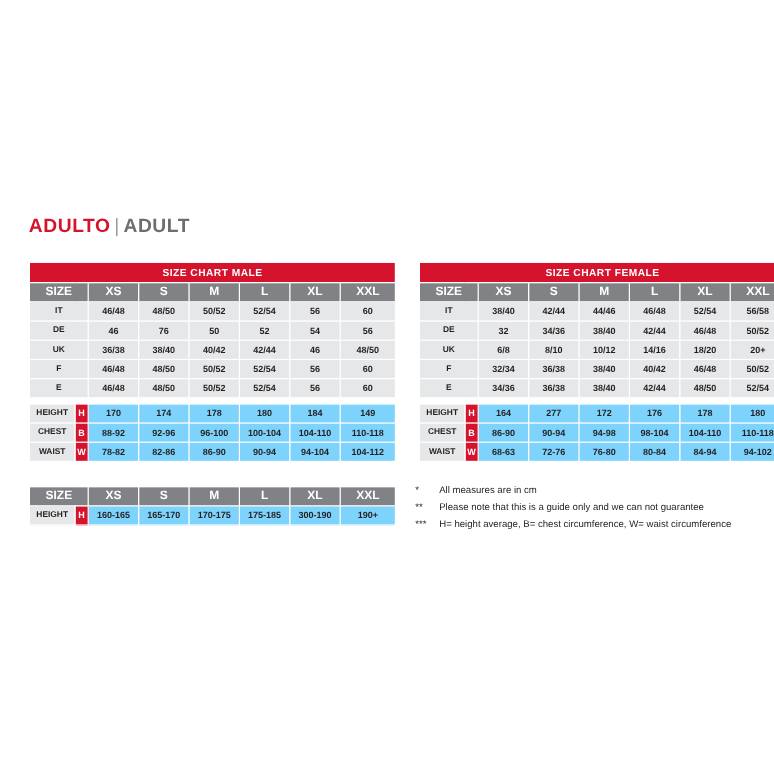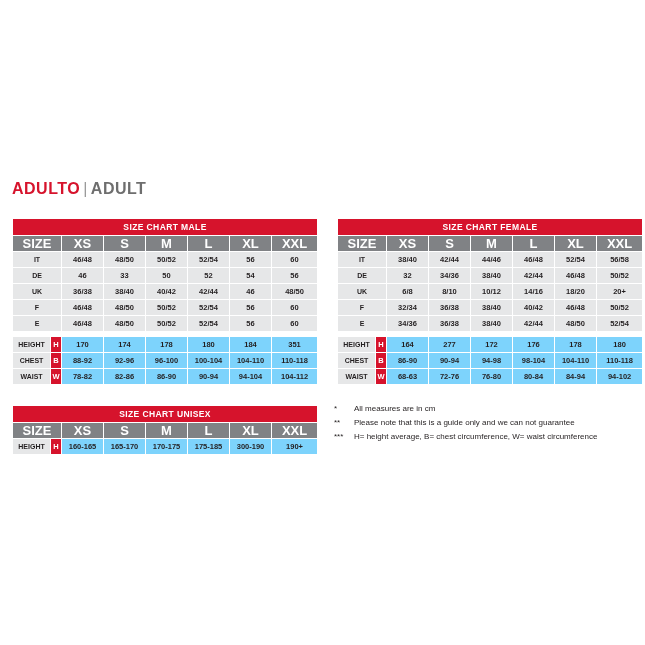--- a/index.html
+++ b/index.html
@@ -11,21 +11,21 @@
     height: 645px;
     background: #ffffff;
     font-family: "Liberation Sans", sans-serif;
     color: #231f20;
     position: relative;
     overflow: hidden;
   }
 
   .page {
     position: absolute;
-    left: 4px; top: 0;
+    left: 16px; top: 0;
     width: 630px;
     height: 645px;
   }
 
   
   .title {
     position: absolute;
     left: 8px;
     top: 180px;
     font-size: 16px;
@@ -58,21 +58,21 @@
     font-size: 8.5px;
     letter-spacing: 0.4px;
     height: 16px;
     font-weight: bold;
   }
   .hdr td {
     background: #808285;
     color: #ffffff;
     height: 15px;
     font-weight: bold;
-    font-size: 13px;
+    font-size: 10px;
   }
   .rowlbl {
     background: #e6e7e8;
     color: #231f20;
     font-weight: bold;
     font-size: 7px;
   }
   .cell {
     background: #e6e7e8;
     color: #231f20;
@@ -155,21 +155,21 @@
         <td class="cell">46/48</td>
         <td class="cell">48/50</td>
         <td class="cell">50/52</td>
         <td class="cell">52/54</td>
         <td class="cell">56</td>
         <td class="cell">60</td>
       </tr>
       <tr>
         <td colspan="2" class="rowlbl">DE</td>
         <td class="cell">46</td>
-        <td class="cell">33</td>
+        <td class="cell">76</td>
         <td class="cell">50</td>
         <td class="cell">52</td>
         <td class="cell">54</td>
         <td class="cell">56</td>
       </tr>
       <tr>
         <td colspan="2" class="rowlbl">UK</td>
         <td class="cell">36/38</td>
         <td class="cell">38/40</td>
         <td class="cell">40/42</td>
@@ -201,21 +201,21 @@
         </tr>
 
       <tr>
         <td class="rowlbl">HEIGHT</td>
         <td class="tag">H</td>
         <td class="cell alt">170</td>
         <td class="cell alt">174</td>
         <td class="cell alt">178</td>
         <td class="cell alt">180</td>
         <td class="cell alt">184</td>
-        <td class="cell alt">351</td>
+        <td class="cell alt">149</td>
       </tr>
       <tr>
         <td class="rowlbl">CHEST</td>
         <td class="tag">B</td>
         <td class="cell alt">88-92</td>
         <td class="cell alt">92-96</td>
         <td class="cell alt">96-100</td>
         <td class="cell alt">100-104</td>
         <td class="cell alt">104-110</td>
         <td class="cell alt">110-118</td>
@@ -346,23 +346,20 @@
       <col style="width:38px">
         <col style="width:11px">
         <col style="width:42px">
         <col style="width:42px">
       <col style="width:42px">
         <col style="width:42px">
         <col style="width:42px">
         <col style="width:46px">
     </colgroup>
     <tbody>
-      <tr class="band-title">
-        <td colspan="8">SIZE CHART UNISEX</td>
-      </tr>
       <tr class="hdr">
         <td colspan="2">SIZE</td>
         <td>XS</td>
         <td>S</td>
         <td>M</td>
         <td>L</td>
         <td>XL</td>
         <td>XXL</td>
       </tr>
       <tr>

